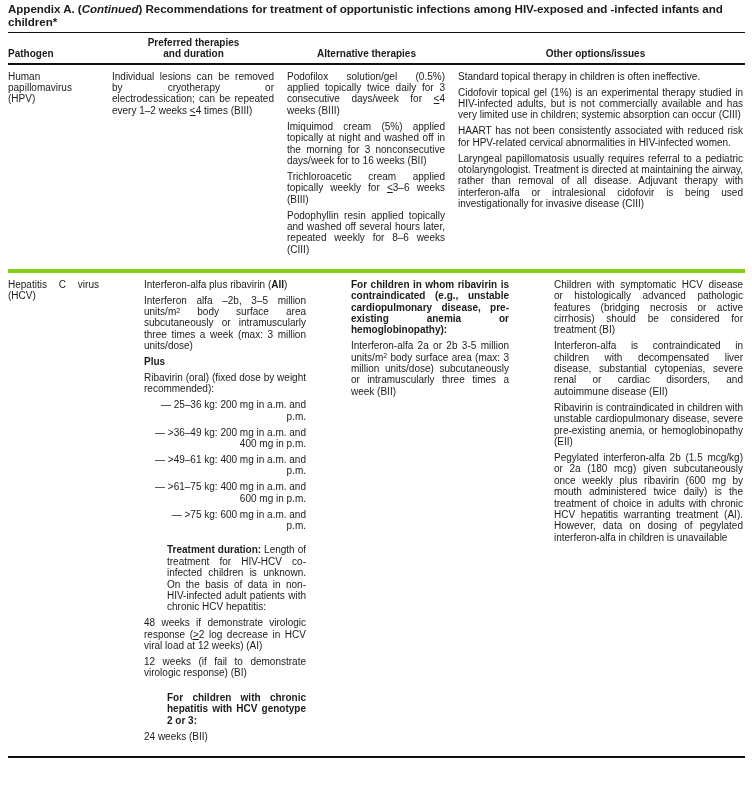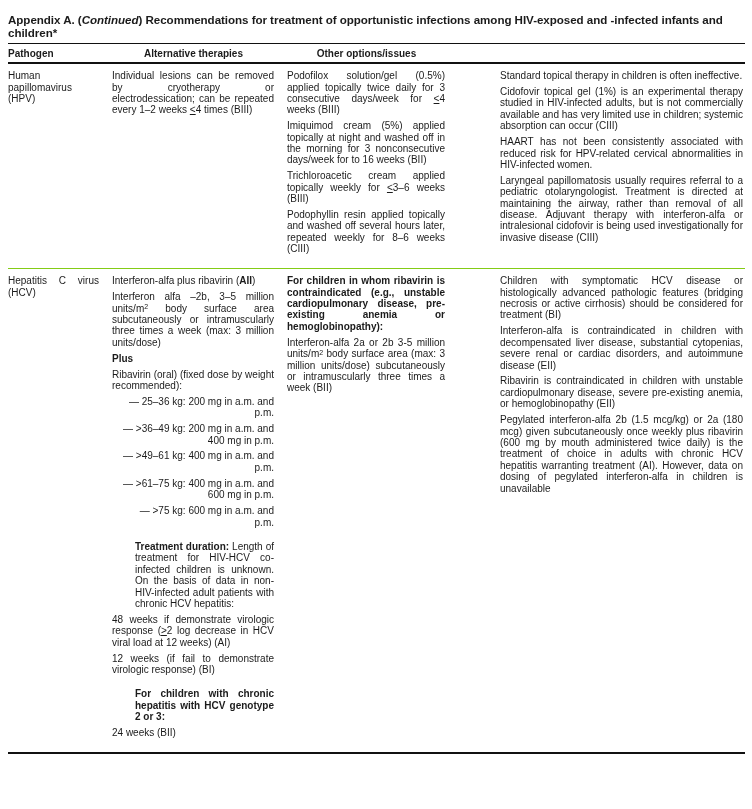--- a/index.html
+++ b/index.html
@@ -1,46 +1,48 @@
 <!DOCTYPE html>
 <html><head>
 <meta charset="utf-8">
 <style>
   html,body{margin:0;padding:0;background:#fff;}
   body{width:752px;height:809px;overflow:hidden;font-family:"Liberation Sans",sans-serif;color:#1b1b1b;-webkit-font-smoothing:antialiased;}
-  .page{padding:14px 7px 0 8px;}
+  .page{padding:3px 7px 0 8px;}
   .title{font-size:11.6px;line-height:12.8px;font-weight:700;margin-bottom:3px;letter-spacing:-0.05px;}
   .rule{border-top:1px solid #111;height:0;}
   .rule.thick{border-top-width:2px;}
   .thead{display:grid;grid-template-columns:104px 175px 171px 1fr;align-items:end;padding:4px 0 3px;}
   .th{font-weight:700;font-size:10px;line-height:11.5px;text-align:center;white-space:pre-line;padding-right:12px;}
   .th.first{text-align:left;padding-right:4px;}
   .trow{display:grid;grid-template-columns:104px 175px 171px 1fr;padding:6px 0 9px;}
-  .trow + .trow{border-top:1px solid #84cc16;}
+  .trow + .trow{border-top:4px solid #84cc16;gap:32px;}
   .cell{font-size:10px;line-height:11.4px;padding-right:13px;}
-  .cell.last{padding-right:2px;margin-left:42px;}
+  .cell.last{padding-right:2px;}
   .p{margin:0 0 4.5px;text-align:justify;}
   .p.bold{font-weight:700;}
   .p.dash{padding-left:21px;text-indent:-13px;text-align:right;}
   .p.gap{margin-top:13px;margin-left:23px;}
   .b{font-weight:700;}
   .i{font-style:italic;}
   .u{text-decoration:underline;}
   .sup{font-size:7px;vertical-align:top;position:relative;top:-1.5px;}
 </style>
 </head>
 <body>
 
 <div class="page">
   <div class="title"><span class="b">Appendix A. (</span><span class="b i">Continued</span><span class="b">) Recommendations for treatment of opportunistic infections among HIV-exposed and -infected infants and children*</span></div>
   <div class="rule"></div>
 
   <div>
     <div class="thead">
       <div class="th first">Pathogen</div>
+      <div class="th">Preferred therapies
+and duration</div>
       <div class="th">Alternative therapies</div>
       <div class="th">Other options/issues</div>
     </div>
     <div class="rule thick"></div>
 
     <div id="tbody">
         <div class="trow">
           <div class="cell">
             <div class="p"><span>Human papillomavirus (HPV)</span></div>
           </div>

